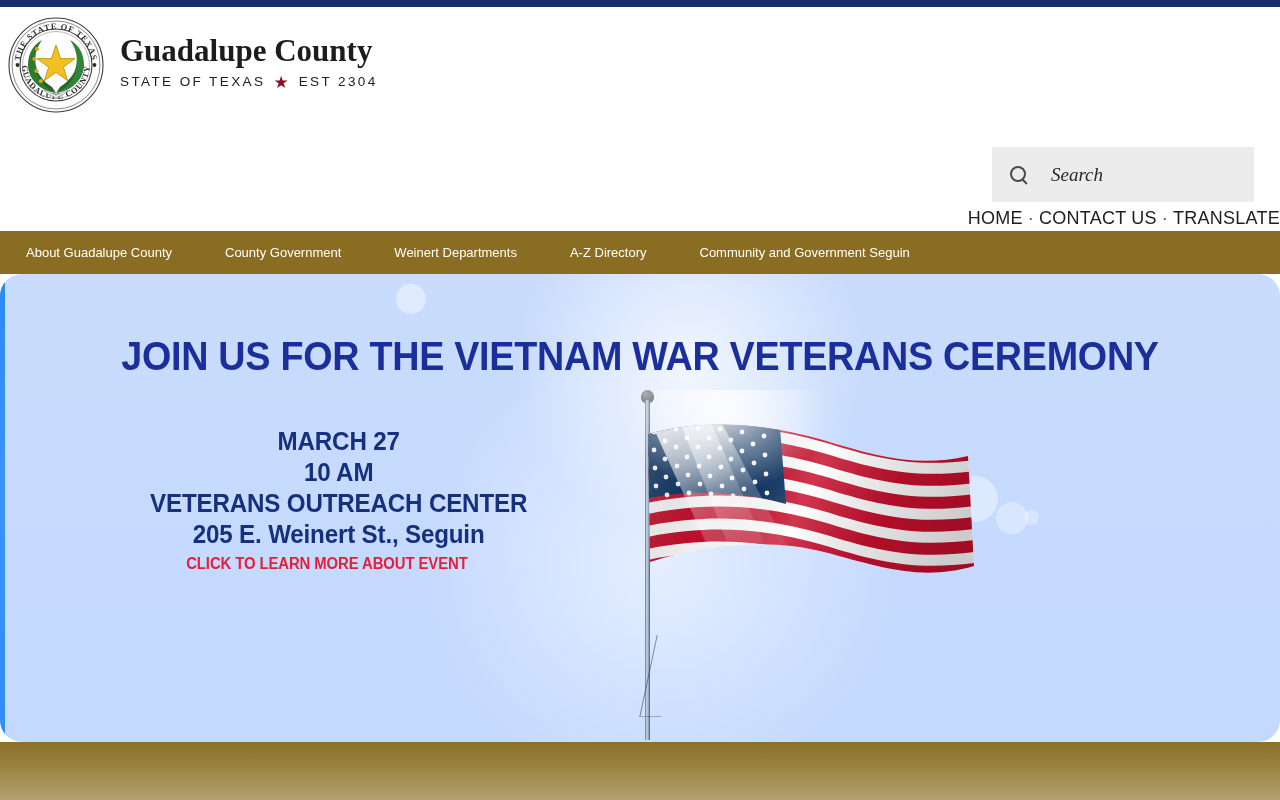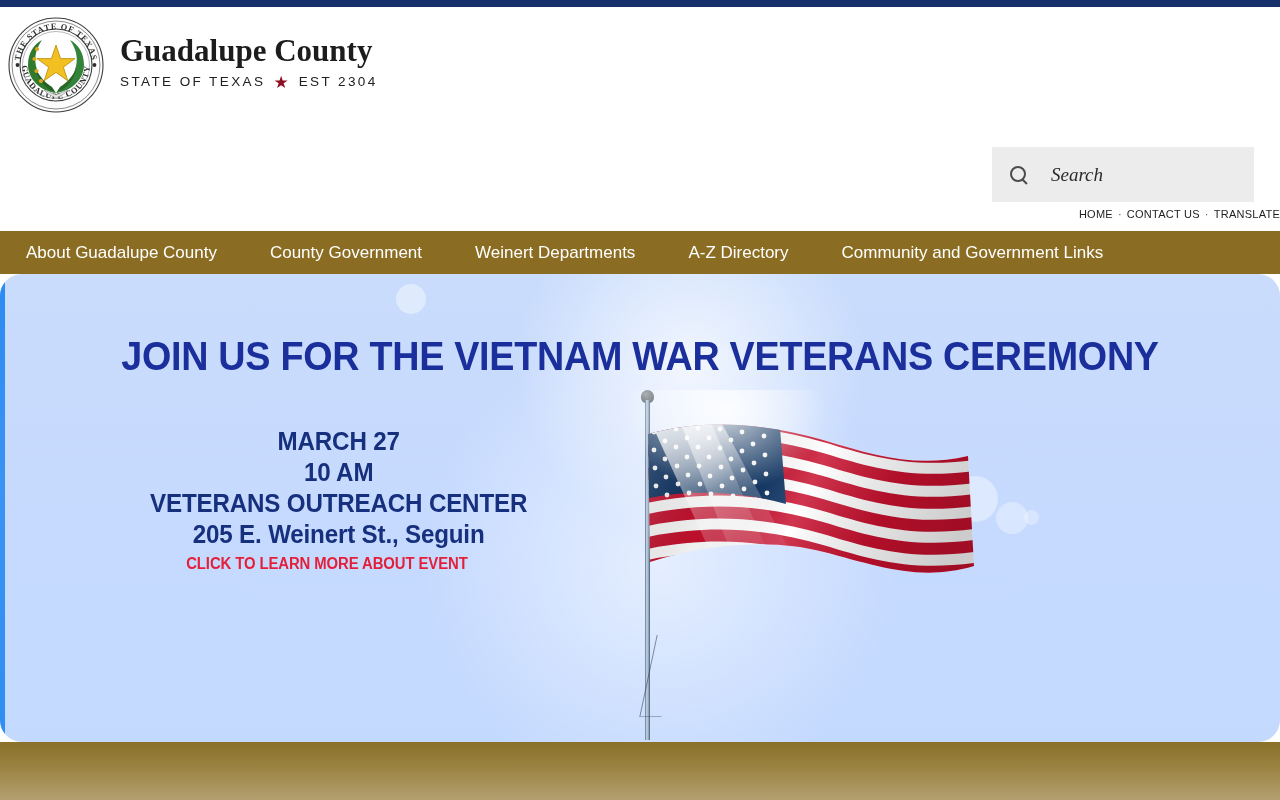--- a/index.html
+++ b/index.html
@@ -140,21 +140,21 @@
 
   
   .util-links {
     position: absolute;
     left: 0; top: 208px;
     width: 1280px;
     height: 22px;
     display: flex;
     justify-content: flex-end;
     align-items: flex-start;
-    font-size: 11px;
+    font-size: 18px;
     color: #1e1e1e;
     letter-spacing: 0.25px;
     overflow: hidden;
     padding-right: 0px;
   }
   .util-links a {
     color: #1e1e1e;
     text-decoration: none;
     white-space: nowrap;
   }
@@ -168,21 +168,21 @@
     position: absolute;
     left: 0; top: 231px;
     width: 1280px;
     height: 43px;
     background: #8a6d22;
     display: flex;
     align-items: center;
   }
   .nav-item {
     color: #ffffff;
-    font-size: 17px;
+    font-size: 13px;
     line-height: 20px;
     white-space: nowrap;
     text-decoration: none;
     cursor: pointer;
   }
   .nav-item:nth-child(1) { margin-left: 26px; }
   .nav-item { margin-right: 53px; }
 
   
   .hero {
@@ -379,21 +379,21 @@
     <a href="#">CONTACT US</a>
     <span class="util-sep">·</span>
     <a href="#">TRANSLATE</a>
   </div>
 
   <div class="mainnav">
     <a class="nav-item" href="#">About Guadalupe County</a>
     <a class="nav-item" href="#">County Government</a>
     <a class="nav-item" href="#">Weinert Departments</a>
     <a class="nav-item" href="#">A-Z Directory</a>
-    <a class="nav-item" href="#">Community and Government Links</a>
+    <a class="nav-item" href="#">Community and Government Seguin</a>
   </div>
 
   <div class="hero">
 
     <div class="hero-leftbar"></div>
 
     <div class="flare flare-a"></div>
     <div class="flare flare-b"></div>
     <div class="flare flare-c"></div>
     <div class="flare flare-d"></div>

